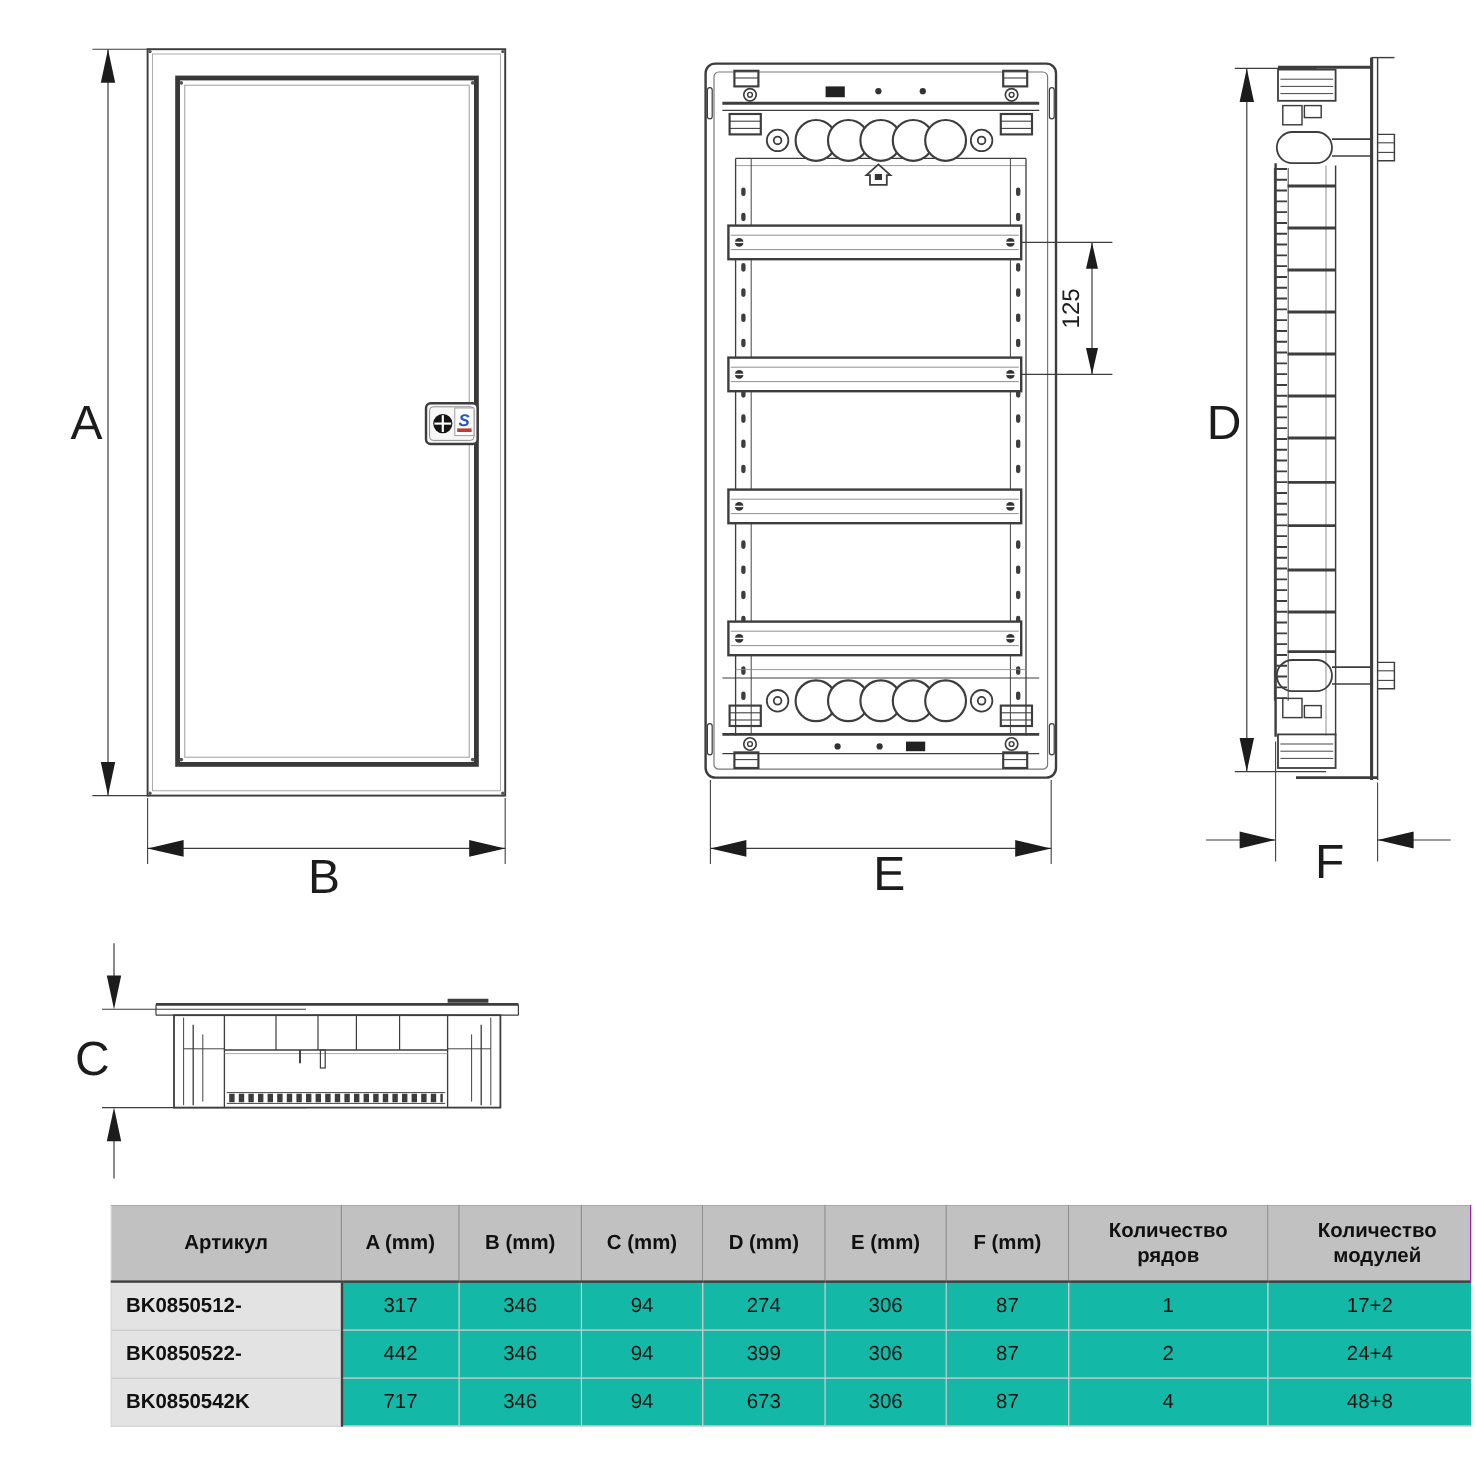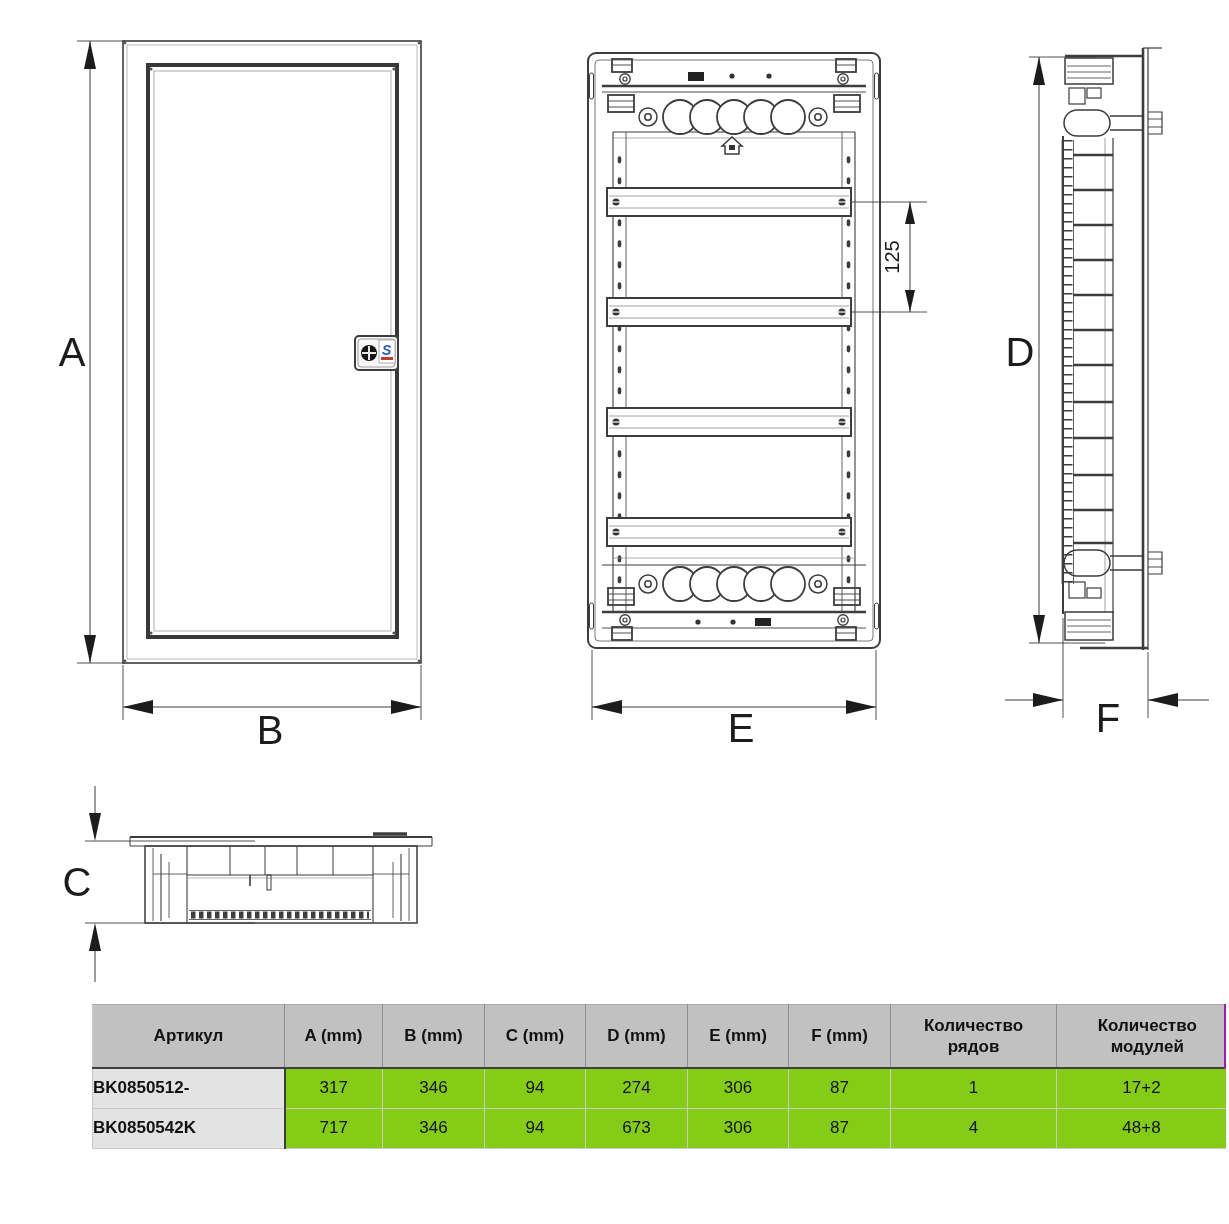--- a/index.html
+++ b/index.html
@@ -13,28 +13,28 @@
   .lock-s{font-size:14px;font-weight:bold;font-style:italic;fill:#2257c4;font-family:"Liberation Sans",sans-serif;}
 
   #table-wrap{position:absolute;left:92px;top:1004px;width:1134px;height:220px;overflow:hidden;}
   #spec-table{border-collapse:collapse;table-layout:fixed;width:1134px;font-size:17px;color:#111;
     border-left:1px solid #c9c9c9;border-right:1px solid #c9c9c9;}
   #spec-table thead th{
     background:#c1c1c1;font-weight:bold;text-align:center;vertical-align:middle;
     height:58px;padding:2px 6px;line-height:1.25;
     border-right:1px solid #8f8f8f;border-top:1px solid #a9a9a9;border-bottom:2px solid #3f3f3f;
   }
-  #spec-table thead th:last-child{border-right:6px solid #a21caf;padding-left:20px;}
+  #spec-table thead th:last-child{border-right:4px solid #a21caf;padding-left:20px;}
   #spec-table tbody tr{height:40px;}
   #spec-table tbody td{
     border-right:1px solid #c9c9c9;border-bottom:1px solid #c9c9c9;
-    text-align:center;vertical-align:middle;background:#84cc16;
+    text-align:center;vertical-align:middle;background:#14b8a6;
   }
   #spec-table tbody td.article{
-    background:#e3e3e3;text-align:left;padding-left:0;font-weight:bold;
+    background:#e3e3e3;text-align:left;padding-left:12px;font-weight:bold;
     border-right:2px solid #3f3f3f;
   }
 </style>
 </head>
 <body>
 
 <svg style="left:55px;top:28px" width="420" height="732" viewBox="0 0 420 732">
   <g stroke="#3d3d3d" fill="none">
     <rect x="68" y="13" width="298" height="622" stroke-width="1.6" fill="#ffffff"></rect>
     <rect x="72" y="17" width="290" height="614" stroke-width="0.7" stroke="#9a9a9a"></rect>
@@ -411,20 +411,31 @@
         <td>317</td>
         <td>346</td>
         <td>94</td>
         <td>274</td>
         <td>306</td>
         <td>87</td>
         <td>1</td>
         <td>17+2</td>
       </tr>
       <tr>
+        <td class="article">BK0850522-</td>
+        <td>442</td>
+        <td>346</td>
+        <td>94</td>
+        <td>399</td>
+        <td>306</td>
+        <td>87</td>
+        <td>2</td>
+        <td>24+4</td>
+      </tr>
+      <tr>
         <td class="article">BK0850542K</td>
         <td>717</td>
         <td>346</td>
         <td>94</td>
         <td>673</td>
         <td>306</td>
         <td>87</td>
         <td>4</td>
         <td>48+8</td>
       </tr>

